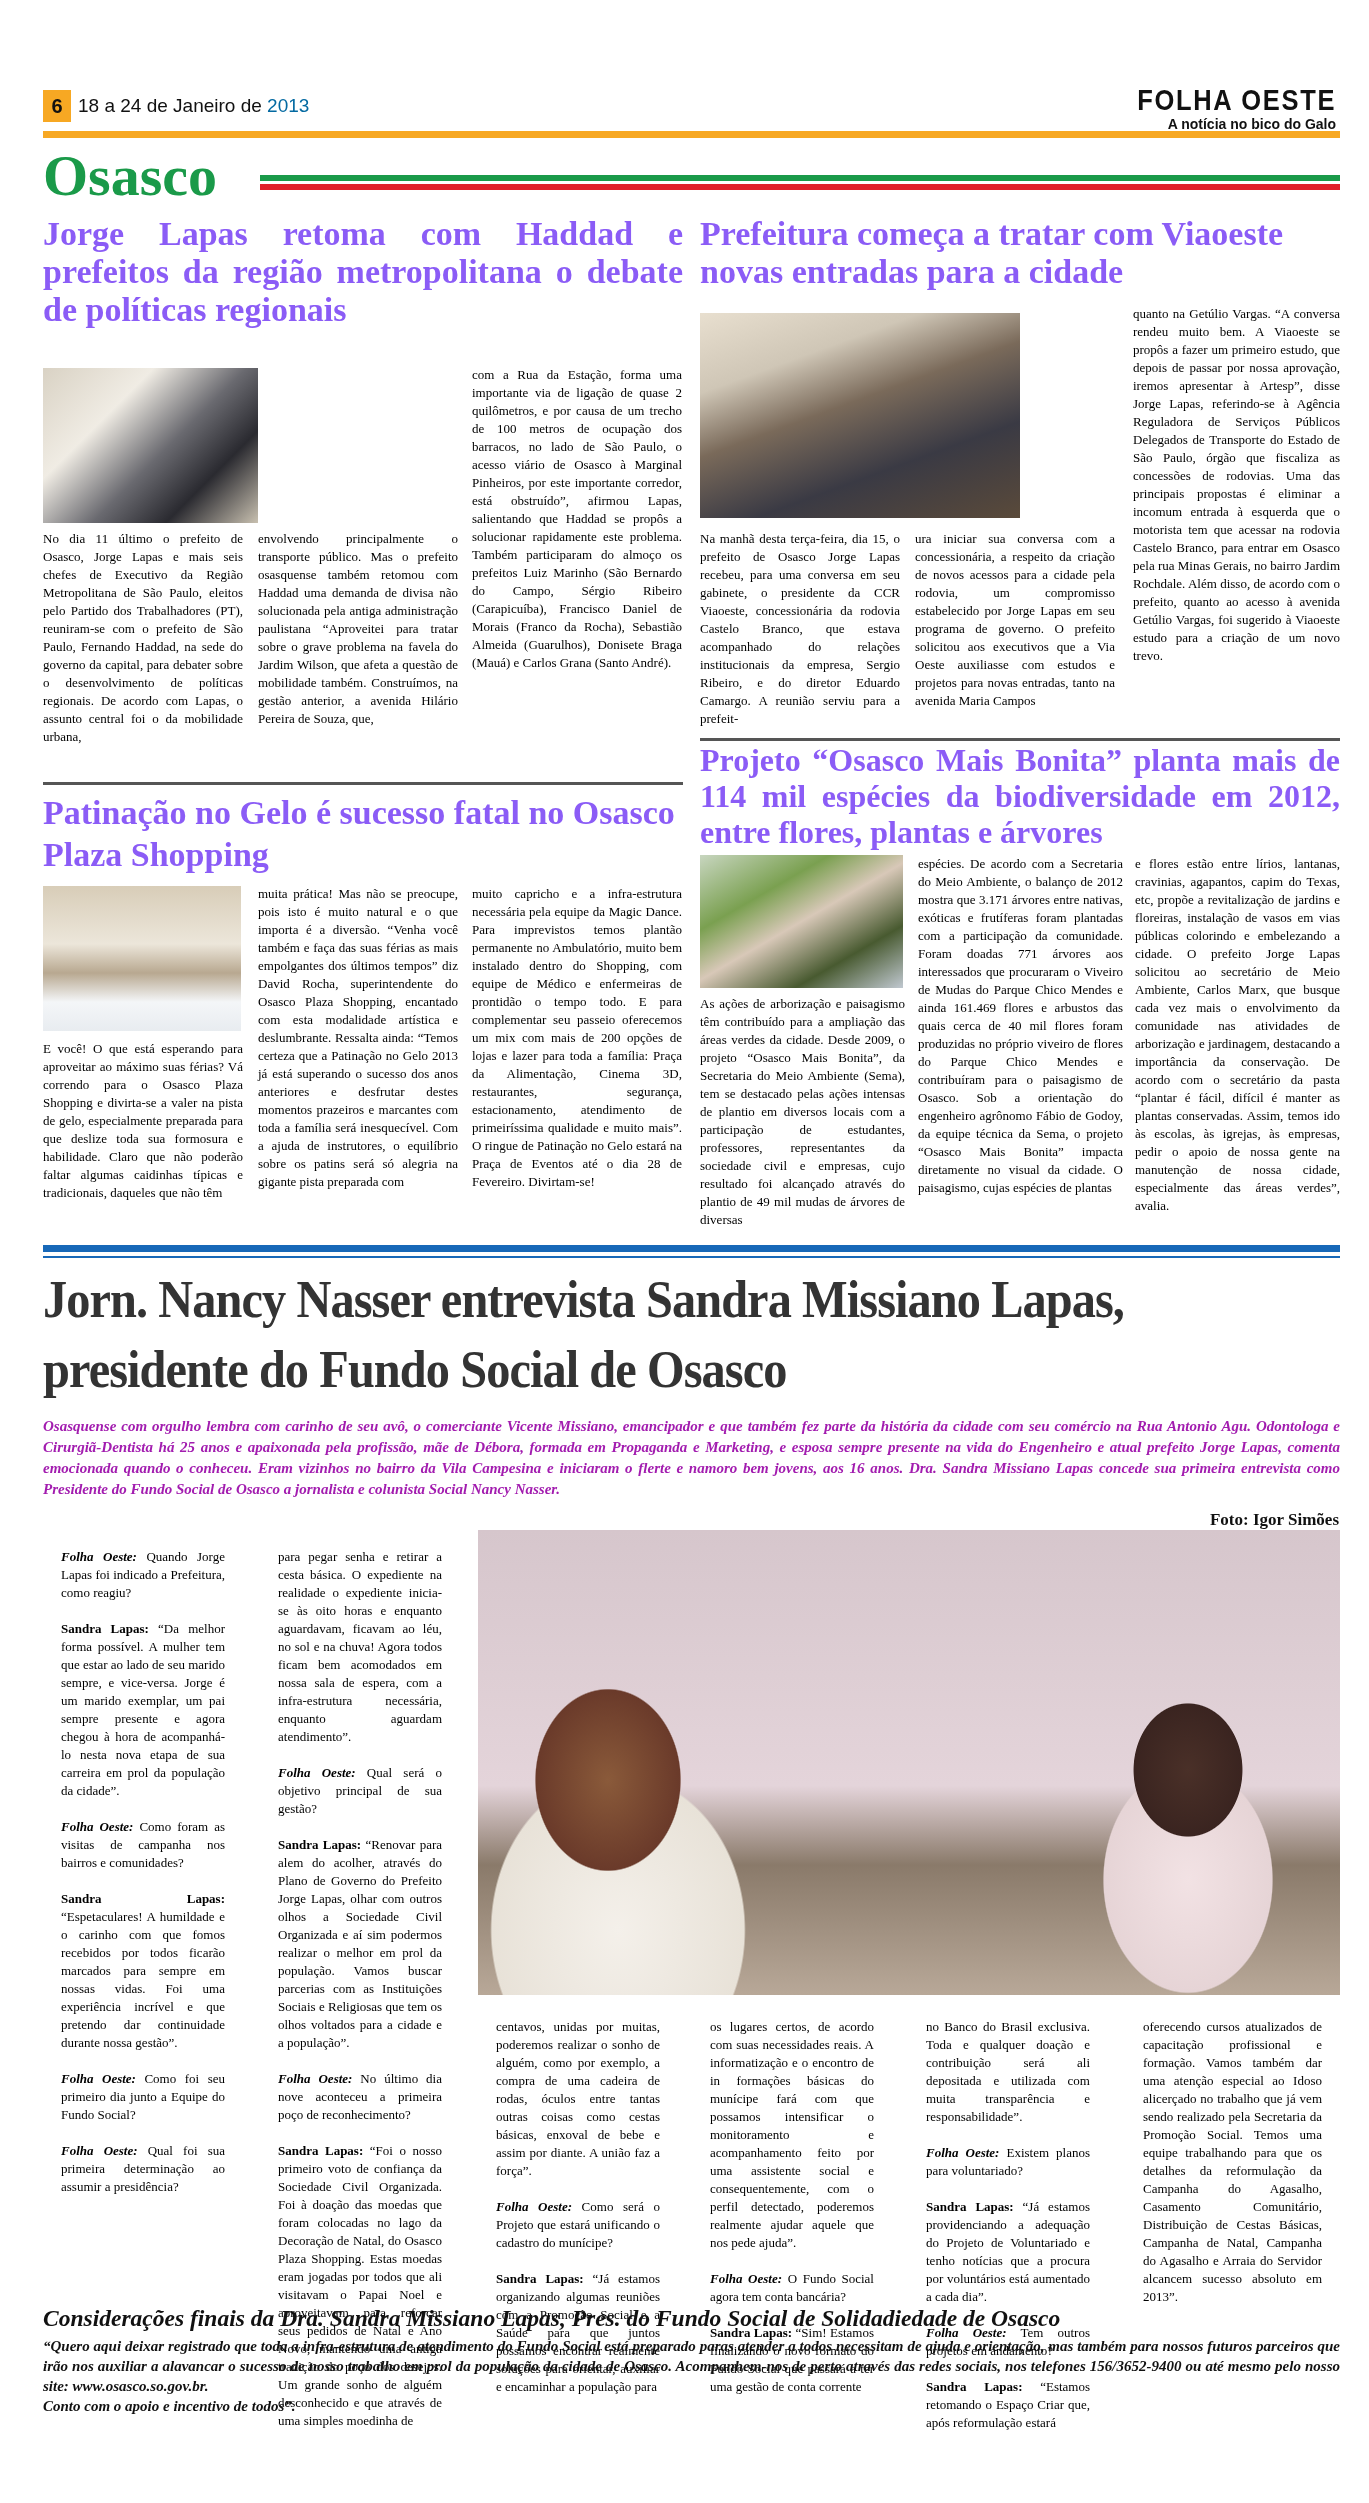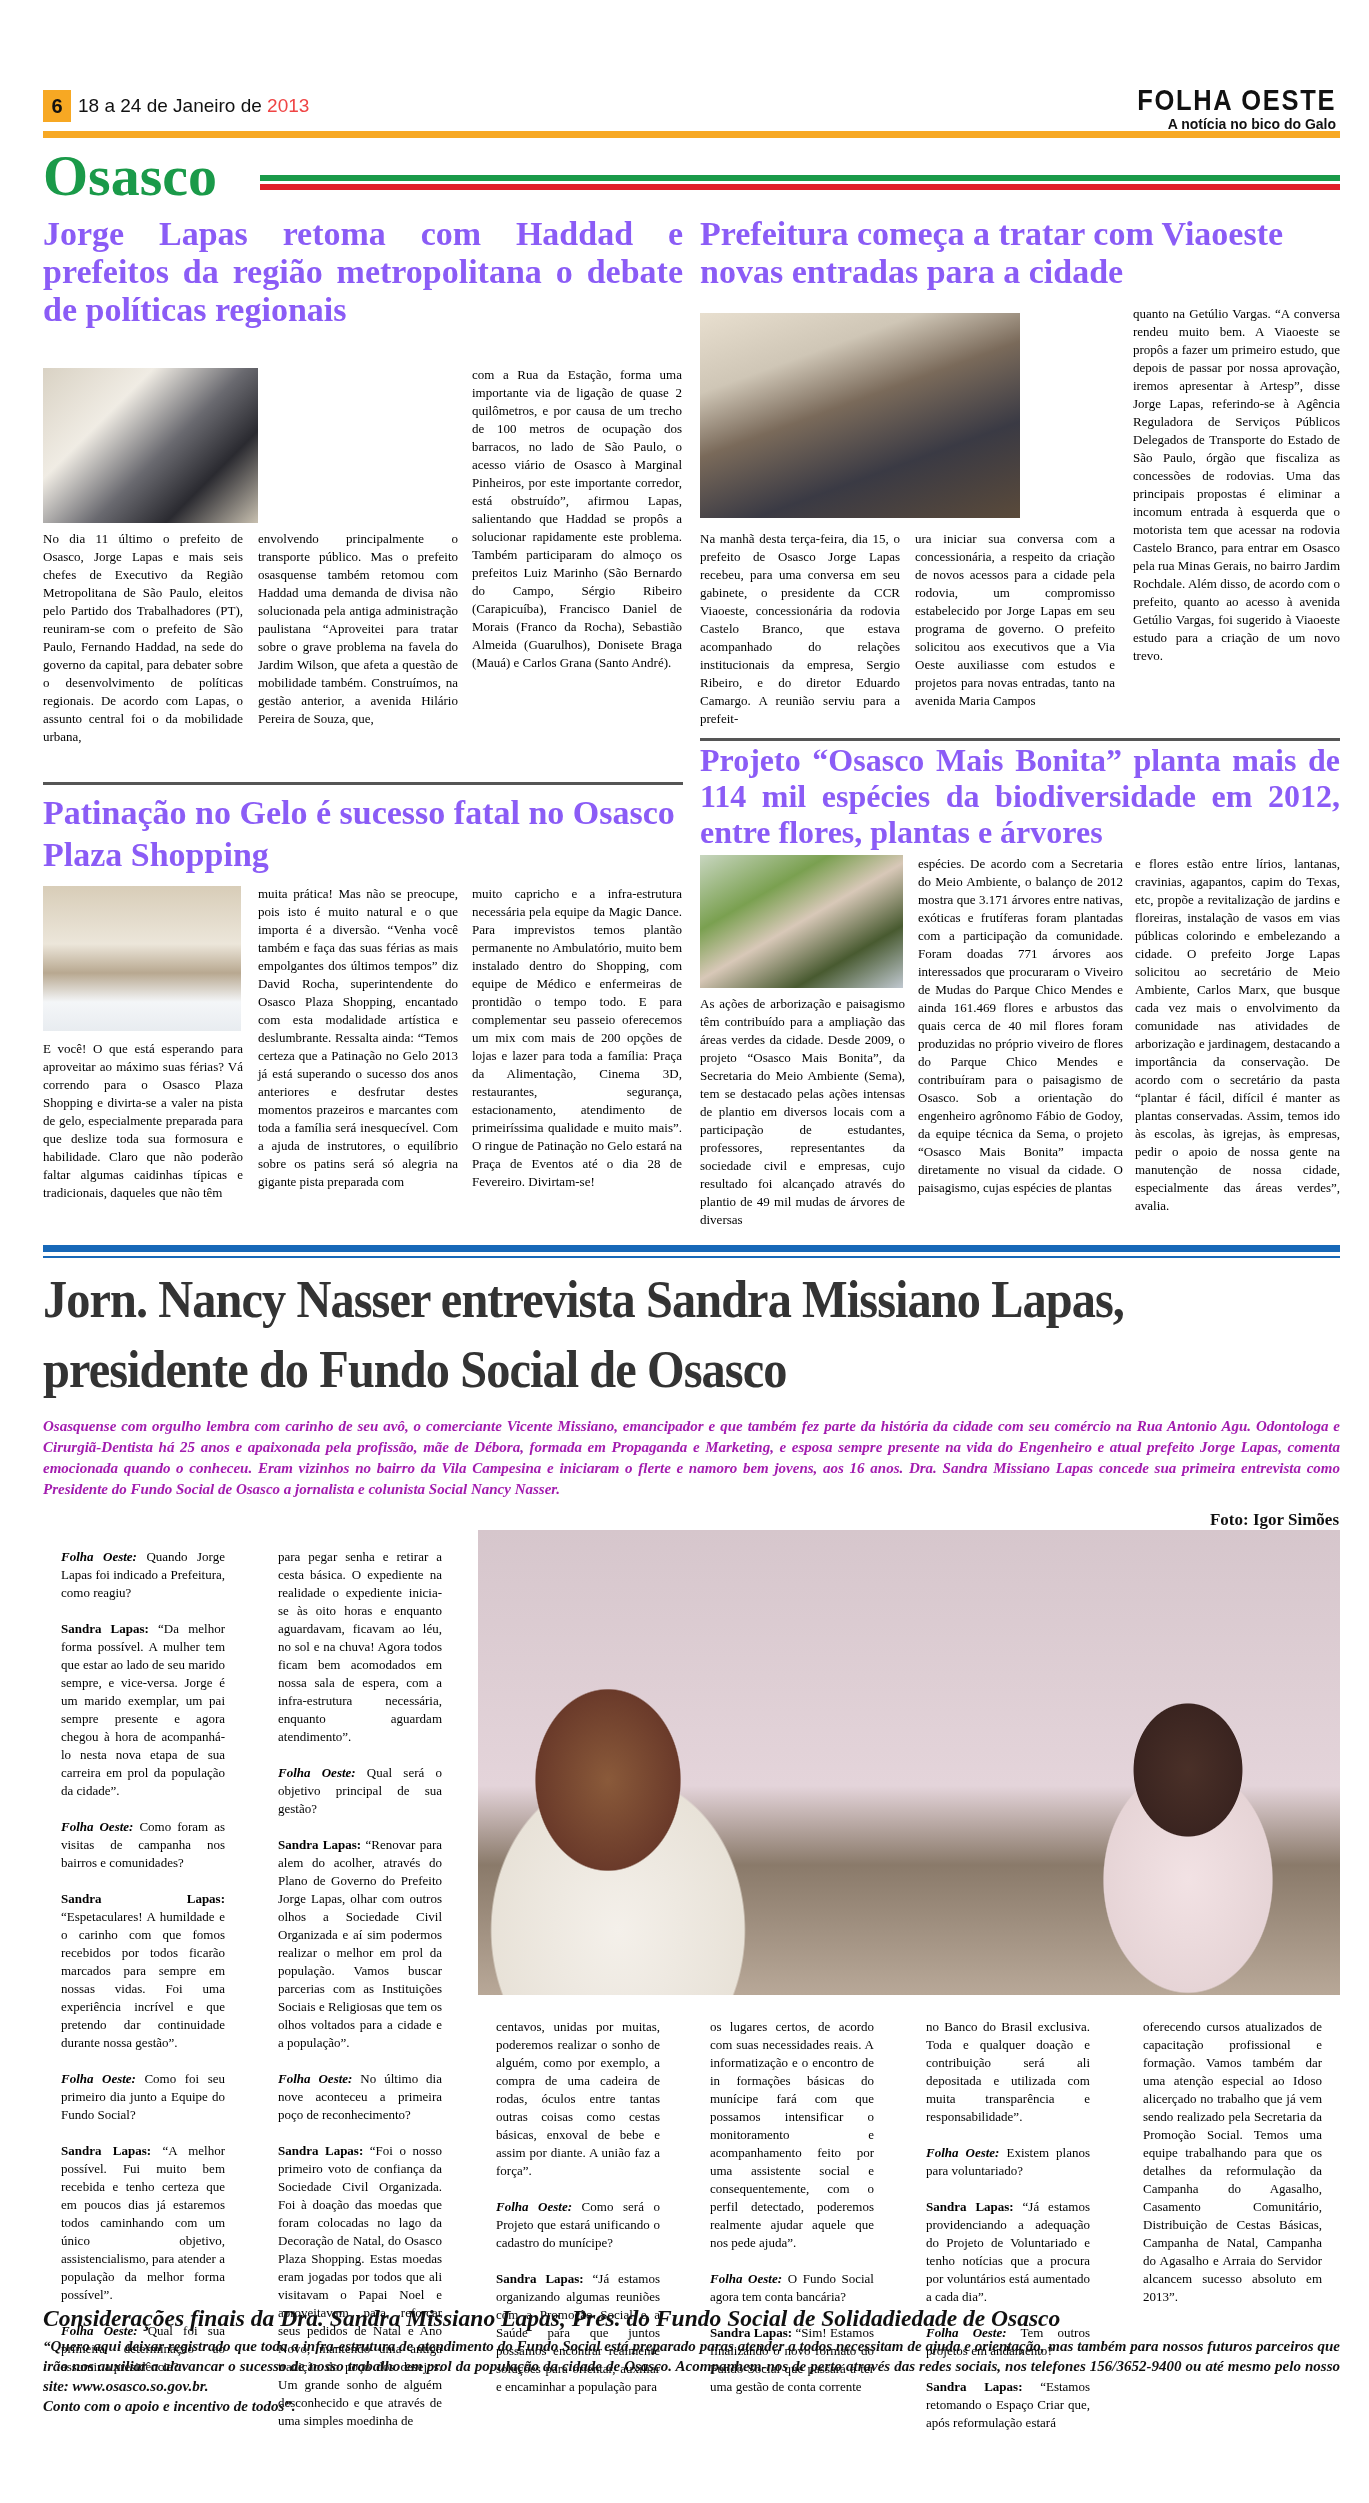--- a/index.html
+++ b/index.html
@@ -2,21 +2,21 @@
 <html><head>
 <meta charset="utf-8">
 <style>
   html, body { margin:0; padding:0; background:#fff; }
   body { width:1369px; height:2503px; position:relative; overflow:hidden; font-family:"Liberation Serif","DejaVu Serif",serif; color:#111; }
   .abs { position:absolute; }
 
   
   #page-num { left:43px; top:90px; width:28px; height:32px; background:#f7a823; font:bold 20px "Liberation Sans",sans-serif; line-height:32px; text-align:center; color:#111; }
   #issue-date { left:78px; top:92px; font:19px "Liberation Sans",sans-serif; line-height:28px; }
-  #issue-date .yr { color:#ef4444;text-align:right; }
+  #issue-date .yr { color:#0369a1;text-align:right; }
   #brand { right:33px; top:84px; text-align:right; }
   #brand-name { font:bold 30px "Liberation Sans",sans-serif; letter-spacing:2px; line-height:32px; transform:scaleX(0.85); transform-origin:right; }
   #brand-tagline { font:bold 14px "Liberation Sans",sans-serif; line-height:16px; }
   #orange-rule { left:43px; top:131px; width:1297px; height:7px; background:#f7a823; }
 
   
   #section-title { left:43px; top:148px; font:bold 58px "Liberation Serif",serif; color:#1a9a49; line-height:56px; }
   #green-rule { left:260px; top:175px; width:1080px; height:6px; background:#1a9a49; }
   #red-rule { left:260px; top:184px; width:1080px; height:6px; background:#e0202a; }
 
@@ -94,21 +94,20 @@
   radial-gradient(ellipse 90px 110px at 710px 240px,#4a3028 0%,#3a2420 60%,transparent 61%),
   radial-gradient(ellipse 120px 160px at 710px 350px,#f2e2e4 0%,#e6d4d6 70%,transparent 71%),
   linear-gradient(180deg,#d6c6cc 0%,#e4d4da 55%,#8a7a6a 72%,#b8a898 100%);"></div>
 
 <div class="col body" style="left:43px;top:1530px;width:200px;" id="icol1">
     <p><span class="q">Folha Oeste:</span><span> Quando Jorge Lapas foi indicado a Prefeitura, como reagiu?</span></p>
     <p><span class="a">Sandra Lapas:</span><span> “Da melhor forma possível. A mulher tem que estar ao lado de seu marido sempre, e vice-versa. Jorge é um marido exemplar, um pai sempre presente e agora chegou à hora de acompanhá-lo nesta nova etapa de sua carreira em prol da população da cidade”.</span></p>
     <p><span class="q">Folha Oeste:</span><span> Como foram as visitas de campanha nos bairros e comunidades?</span></p>
     <p><span class="a">Sandra Lapas:</span><span> “Espetaculares! A humildade e o carinho com que fomos recebidos por todos ficarão marcados para sempre em nossas vidas. Foi uma experiência incrível e que pretendo dar continuidade durante nossa gestão”.</span></p>
     <p><span class="q">Folha Oeste:</span><span> Como foi seu primeiro dia junto a Equipe do Fundo Social?</span></p>
-    <p><span class="a">Sandra Lapas:</span><span> “A melhor possível. Fui muito bem recebida e tenho certeza que em poucos dias já estaremos todos caminhando com um único objetivo, assistencialismo, para atender a população da melhor forma possível”.</span></p>
     <p><span class="q">Folha Oeste:</span><span> Qual foi sua primeira determinação ao assumir a presidência?</span></p>
   </div>
 <div class="col body" style="left:260px;top:1530px;width:200px;" id="icol2">
     <p><span>para pegar senha e retirar a cesta básica. O expediente na realidade o expediente inicia-se às oito horas e enquanto aguardavam, ficavam ao léu, no sol e na chuva! Agora todos ficam bem acomodados em nossa sala de espera, com a infra-estrutura necessária, enquanto aguardam atendimento”.</span></p>
     <p><span class="q">Folha Oeste:</span><span> Qual será o objetivo principal de sua gestão?</span></p>
     <p><span class="a">Sandra Lapas:</span><span> “Renovar para alem do acolher, através do Plano de Governo do Prefeito Jorge Lapas, olhar com outros olhos a Sociedade Civil Organizada e aí sim podermos realizar o melhor em prol da população. Vamos buscar parcerias com as Instituições Sociais e Religiosas que tem os olhos voltados para a cidade e a população”.</span></p>
     <p><span class="q">Folha Oeste:</span><span> No último dia nove aconteceu a primeira poço de reconhecimento?</span></p>
     <p><span class="a">Sandra Lapas:</span><span> “Foi o nosso primeiro voto de confiança da Sociedade Civil Organizada. Foi à doação das moedas que foram colocadas no lago da Decoração de Natal, do Osasco Plaza Shopping. Estas moedas eram jogadas por todos que ali visitavam o Papai Noel e aproveitavam para reforçar seus pedidos de Natal e Ano Novo, mantendo uma antiga tradição do poço dos desejos. Um grande sonho de alguém desconhecido e que através de uma simples moedinha de</span></p>
   </div>
 <div class="col body" style="left:478px;top:2000px;width:200px;" id="icol3">

